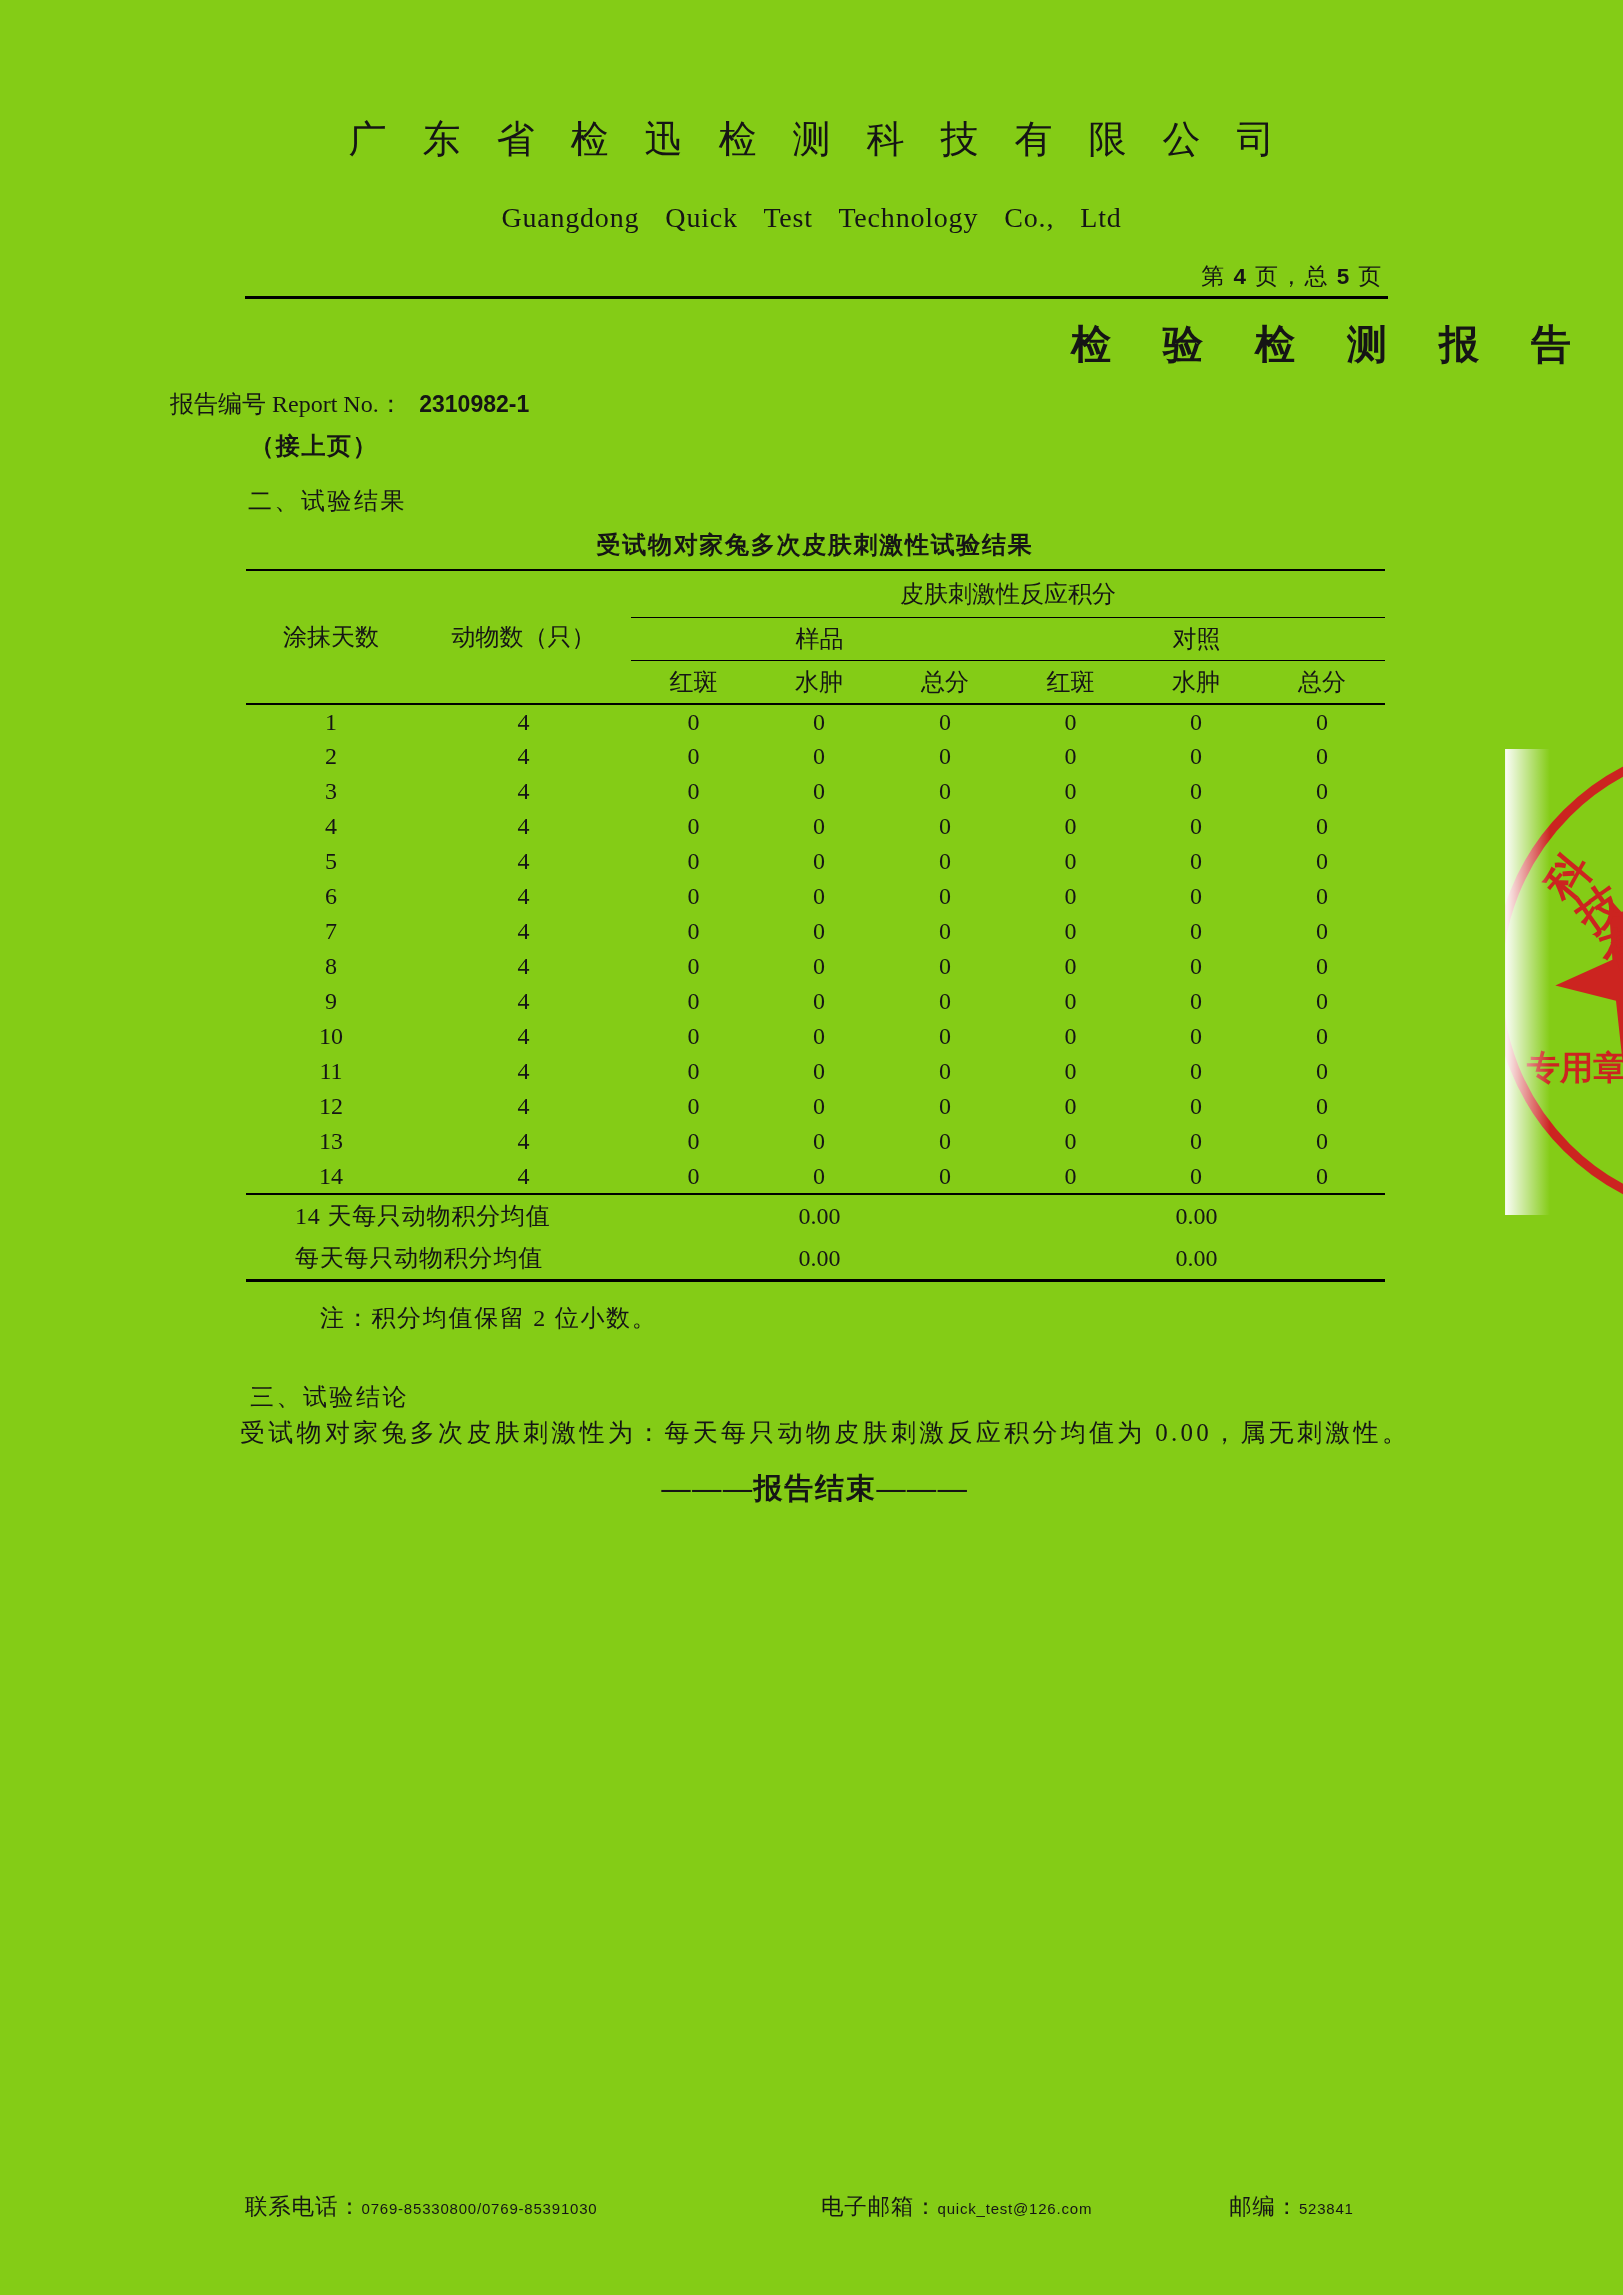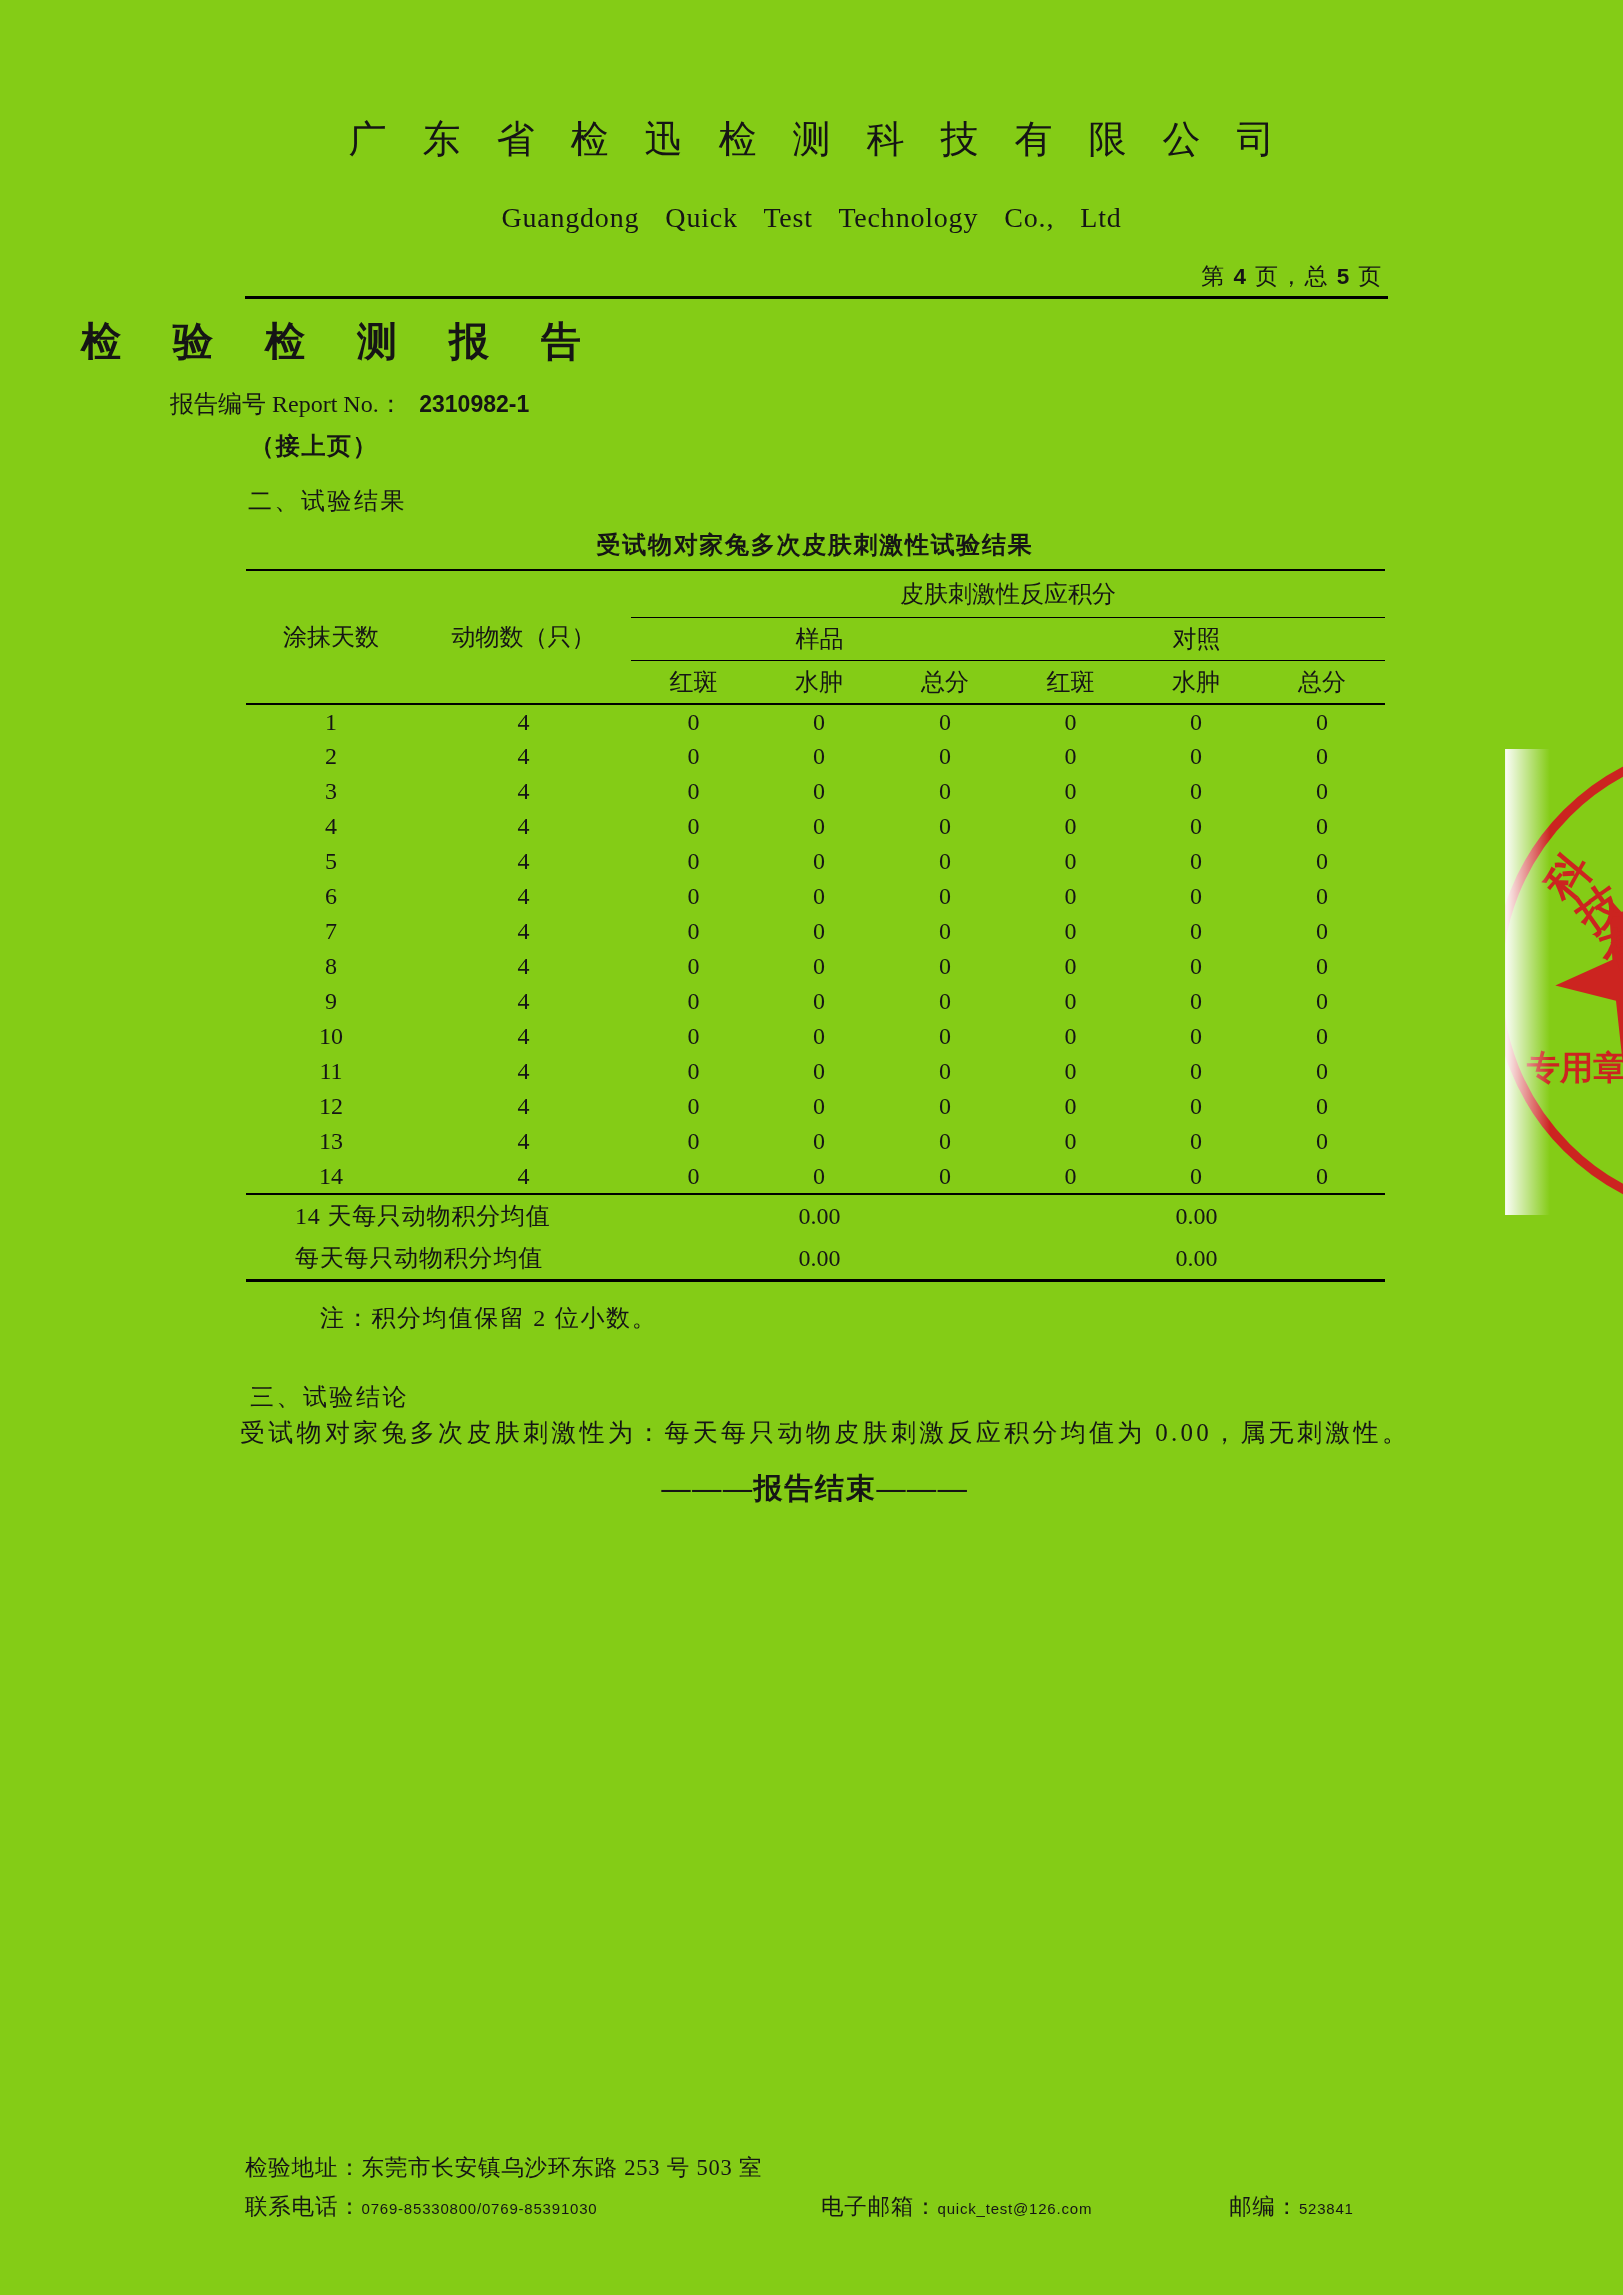--- a/index.html
+++ b/index.html
@@ -15,22 +15,22 @@
   .center-block{left:246px;width:1138px;text-align:center;font-weight:bold;}
 
   .company-cn{top:116px;left:0;width:1623px;text-align:center;
     font-size:38px;line-height:47px;letter-spacing:36px;padding-left:36px;box-sizing:border-box;}
   .company-en{top:199px;left:0;width:1623px;text-align:center;
     font-size:28px;line-height:37px;word-spacing:18.3px;letter-spacing:0.8px;}
   .page-info{top:262px;right:240px;font-size:23px;line-height:30px;letter-spacing:1.7px;}
   .page-info .num{font-weight:bold;font-family:"Liberation Sans","DejaVu Sans",sans-serif;font-size:22.5px;}
   .head-rule{top:296px;left:245px;width:1143px;height:3.3px;background:#000;}
 
-  .doc-title{top:321px;left:0;width:1623px;text-align:left;font-weight:bold;
-    font-size:40px;line-height:48px;letter-spacing:52px;padding-left:81px;box-sizing:border-box;font-family:Liberation Mono, monospace;}
+  .doc-title{top:321px;left:0;width:1623px;text-align:right;font-weight:bold;
+    font-size:40px;line-height:48px;letter-spacing:52px;padding-left:52px;box-sizing:border-box;}
 
   .report-line{top:388px;left:170px;font-size:24px;line-height:32px;}
   .report-line .val{margin-left:16.6px;font-weight:600;font-family:"Liberation Sans","DejaVu Sans",sans-serif;font-size:23px;}
   .continued{top:430px;left:250px;font-size:24px;line-height:32px;font-weight:bold;letter-spacing:1.7px;}
   .section-head{font-size:24px;line-height:32px;letter-spacing:2.5px;}
   .sec2{top:485px;left:248px;}
   .sec3{top:1373px;left:250px;margin-top:8px;}
 
   .table-caption{top:530px;font-size:24px;line-height:30px;letter-spacing:1.7px;}
 
@@ -279,21 +279,20 @@
   </table>
 
   <div class="abs note-line">注：积分均值保留 2 位小数。</div>
 
   <div class="abs section-head sec3">三、试验结论</div>
 
   <div class="abs conclusion">受试物对家兔多次皮肤刺激性为：每天每只动物皮肤刺激反应积分均值为 0.00，属无刺激性。</div>
 
   <div class="abs center-block end-mark">———报告结束———</div>
 
-  <div class="abs footer-line f1"><span>检验地址：</span><span>东莞市长安镇乌沙环东路 253 号 503 室</span></div>
 
   <div class="abs footer-line f2">
     <span>联系电话：</span><span class="fval">0769-85330800/0769-85391030</span>
     <span class="email-part"><span>电子邮箱：</span><span class="fval">quick_test@126.com</span></span>
     <span class="postal-part"><span>邮编：</span><span class="fval">523841</span></span>
   </div>
 
   <svg class="stamp" width="333" height="466" viewBox="0 0 400 560">
     <defs>
       <linearGradient id="fade" x1="0" y1="0" x2="1" y2="0">

